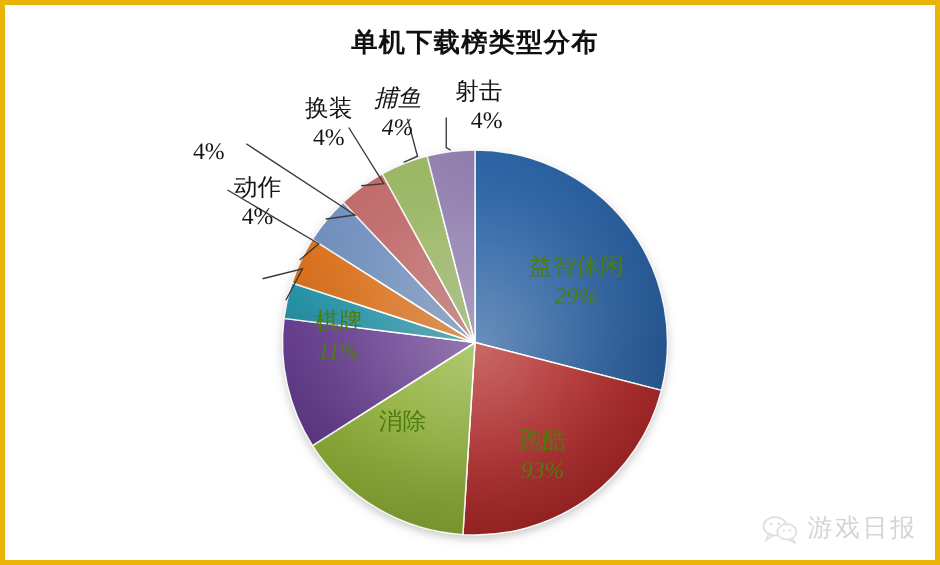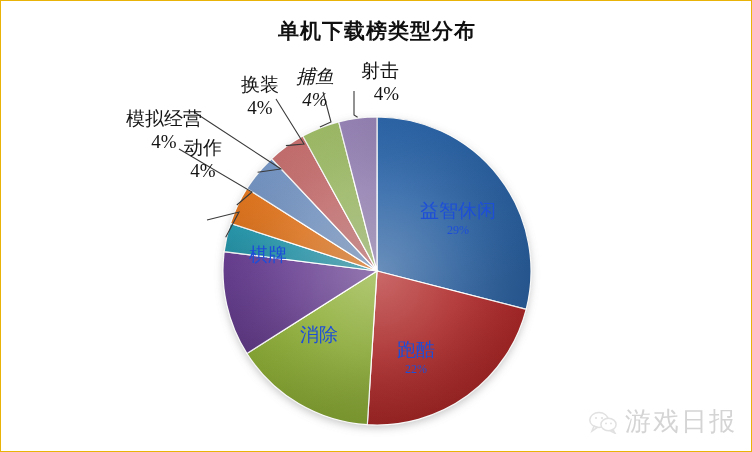--- a/index.html
+++ b/index.html
@@ -5,21 +5,21 @@
   html, body {
     margin: 0;
     padding: 0;
     background: #ffffff;
   }
   #root {
     position: relative;
     width: 752px;
     height: 452px;
     background: #ffffff;
-    border: 1px solid #eab308;
+    border: 4px solid #eab308;
     box-sizing: border-box;
     overflow: hidden;
     font-family: "Liberation Serif", "DejaVu Serif", serif;
     color: #1a1a1a;
   }
 
   
   #chart-title {
     position: absolute;
     left: 0;
@@ -47,28 +47,29 @@
     left: 0;
     top: 0;
   }
 
   
   .inner-label {
     position: absolute;
     text-align: center;
     font-family: "Liberation Serif", "DejaVu Serif", serif;
     font-size: 19px;
-    color: #1d4ed8;
+    color: #4d7c0f;
     line-height: 1.26;
     white-space: nowrap;
     pointer-events: none;
   }
   .inner-label .pct {
     display: block;
-    font-size: 12px;
+    font-size: 19px;
+    font-style: italic;
   }
 
   
   .outer-label {
     position: absolute;
     text-align: center;
     font-family: "Liberation Serif", "DejaVu Serif", serif;
     font-size: 19px;
     color: #141414;
     line-height: 1.22;
@@ -85,21 +86,21 @@
     right: 14px;
     bottom: 12px;
     display: flex;
     align-items: center;
     gap: 7px;
     opacity: 0.42;
     pointer-events: none;
   }
   #watermark .wm-text {
     font-family: "Liberation Serif", "DejaVu Serif", serif;
-    font-size: 26px;
+    font-size: 20px;
     color: #9a9a9a;
     letter-spacing: 2px;
   }
 </style>
 </head>
 <body>
 
 <div id="root">
 
   <div id="chart-title">单机下载榜类型分布</div>
@@ -182,41 +183,41 @@
           <polyline points="356.6,116.2 353,114 353,90"></polyline>
         </g>
     </svg>
   </div>
 
   <div class="inner-label" style="left:392px; top:198px; width:130px;">
     <span>益智休闲</span>
     <span class="pct">29%</span>
   </div>
 
-  <div class="inner-label" style="left:370px; top:337px; width:90px;text-align:center;">
+  <div class="inner-label" style="left:385px; top:337px; width:90px;text-align:center;">
     <span>跑酷</span>
-    <span class="pct">22%</span>
+    <span class="pct">93%</span>
   </div>
 
   <div class="inner-label" style="left:273px; top:322px; width:90px;">
     <span>消除</span>
   </div>
 
   <div class="inner-label" style="left:222px; top:242px; width:90px;">
     <span>棋牌</span>
+    <span class="pct">11%</span>
   </div>
 
 
   <div class="outer-label stacked" style="left:169px; top:135px; width:66px;">
     <span>动作</span>
     <span class="pct">4%</span>
   </div>
 
   <div class="outer-label stacked" style="left:108px; top:106px; width:110px;">
-    <span>模拟经营</span>
     <span class="pct">4%</span>
   </div>
 
   <div class="outer-label stacked" style="left:228px; top:72px; width:62px;text-align:center;">
     <span>换装</span>
     <span class="pct">4%</span>
   </div>
 
   <div class="outer-label stacked" style="left:283px; top:64px; width:62px;font-style:italic;">
     <span>捕鱼</span>

